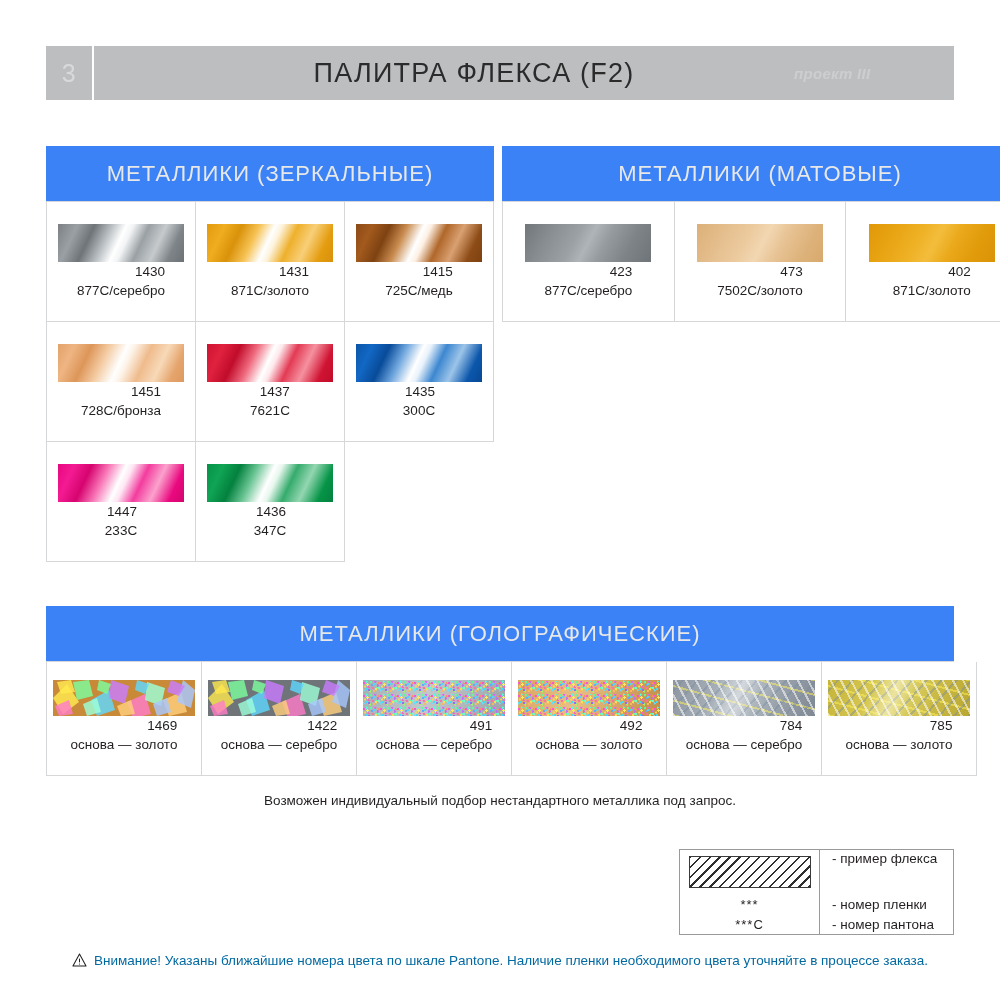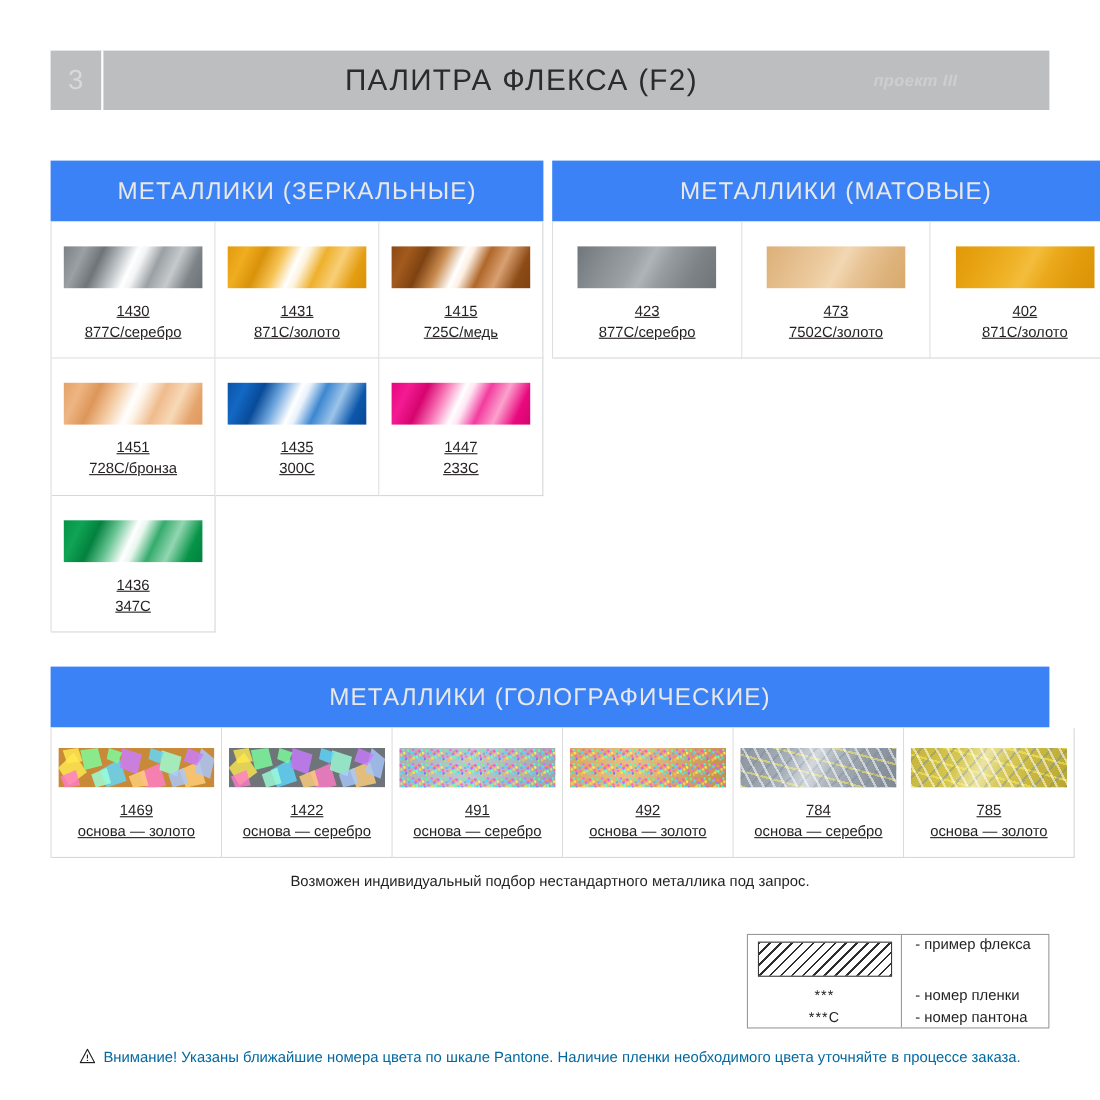--- a/index.html
+++ b/index.html
@@ -114,26 +114,24 @@
     flex: none;
   }
   .swatch-holo {
     width: 142px;
     height: 36px;
     flex: none;
     position: relative;
     overflow: hidden;
   }
   .labels {
-    margin-top: 11px;
-    text-align: center;
+    text-align: right;
     font-size: 13.5px;
     line-height: 1.42;
     color: #231f20;
-    text-decoration: underline;
   }
   .labels .code { display: block; }
   .labels .desc { display: block; }
 
   
   .g-mirror-silver {
     background: linear-gradient(115deg,
       #7c8084 0%, #9aa0a4 14%, #6e7478 26%, #b9bfc3 38%,
       #ffffff 48%, #f2f4f5 53%, #9aa0a4 64%, #c6cacd 76%,
       #7e8488 88%, #6b7175 100%);
@@ -367,20 +365,27 @@
         </div>
       </div>
       <div class="cell cell-mirror">
         <div class="swatch g-mirror-bronze"></div>
         <div class="labels">
           <span class="code">1451</span>
           <span class="desc">728C/бронза</span>
         </div>
       </div>
       <div class="cell cell-mirror">
+        <div class="swatch g-mirror-red"></div>
+        <div class="labels">
+          <span class="code">1437</span>
+          <span class="desc">7621C</span>
+        </div>
+      </div>
+      <div class="cell cell-mirror">
         <div class="swatch g-mirror-blue"></div>
         <div class="labels">
           <span class="code">1435</span>
           <span class="desc">300C</span>
         </div>
       </div>
       <div class="cell cell-mirror">
         <div class="swatch g-mirror-pink"></div>
         <div class="labels">
           <span class="code">1447</span>

